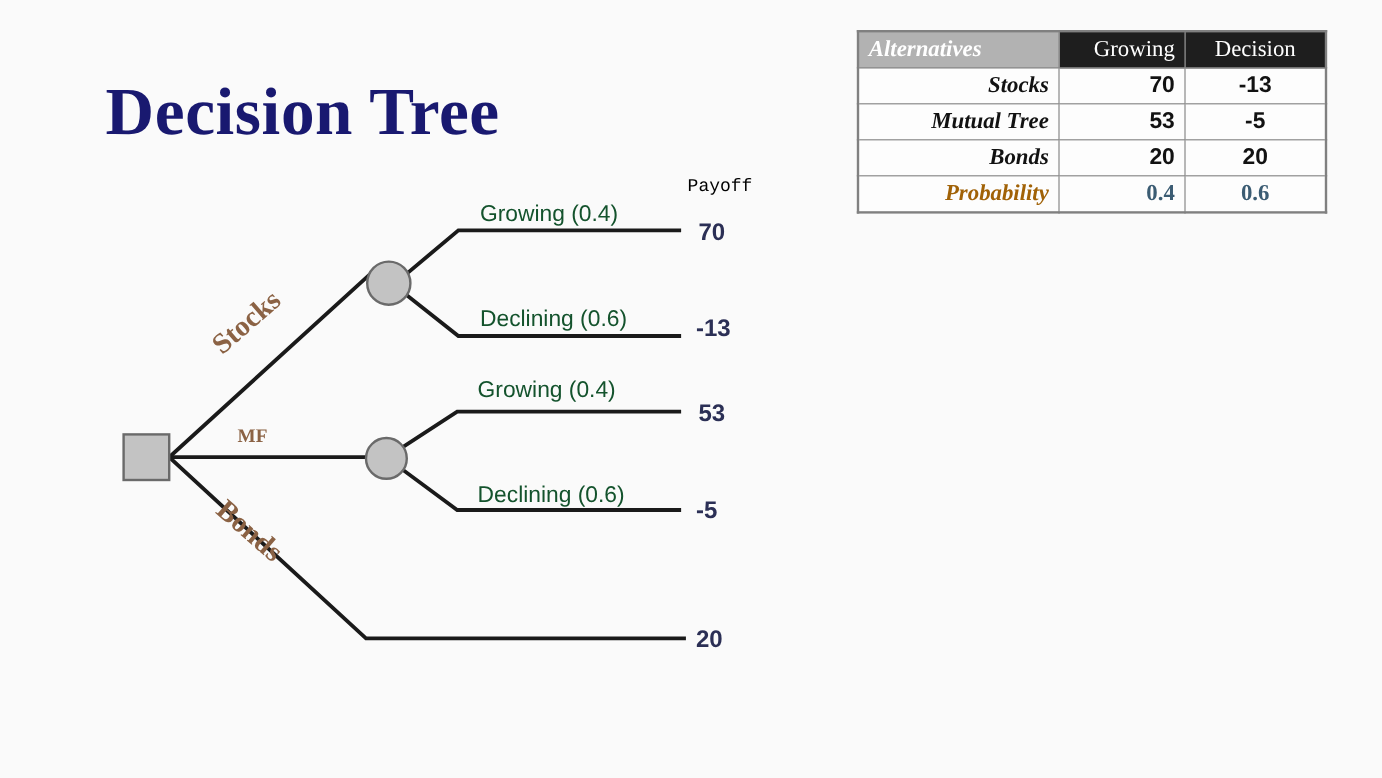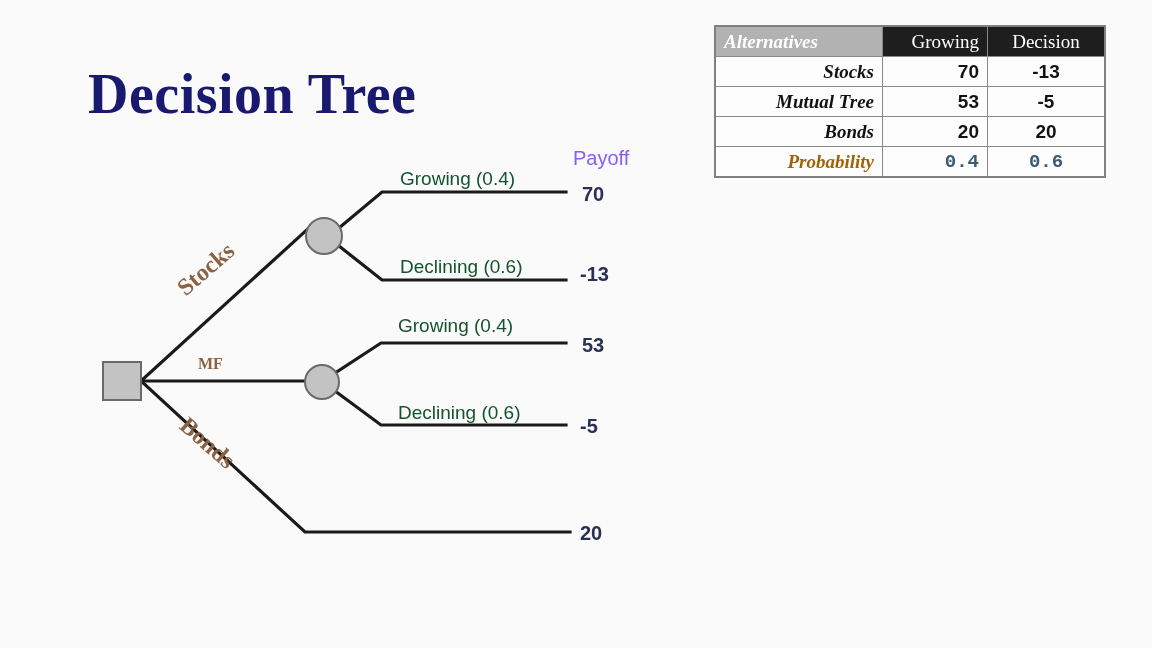--- a/index.html
+++ b/index.html
@@ -66,23 +66,23 @@
     font-size: 19px;
     color: #14532d;
   }
   .payoff-value {
     font-family: "Liberation Sans", sans-serif;
     font-size: 20px;
     font-weight: bold;
     color: #2b2f55;
   }
   .payoff-header {
-    font-family: Liberation Sans, sans-serif;
-    font-size: 20px;
-    color: #8b5cf6;
+    font-family: Liberation Mono, monospace;
+    font-size: 15px;
+    color: #000000;
   }
   .alt-label {
     font-family: "Liberation Serif", serif;
     font-weight: bold;
     color: #8b6244;
   }
   #alt-stocks {
     left: 172px;
     top: 281px;
     font-size: 24px;
@@ -150,21 +150,21 @@
     font-weight: bold;
     color: #121212;
   }
   .prob-name {
     font-family: "Liberation Serif", serif;
     font-style: italic;
     font-weight: bold;
     color: #a16207;
   }
   .prob-val {
-    font-family: Liberation Mono, monospace;
+    font-family: Liberation Serif, serif;
     font-weight: bold;
     color: #3b5c73;
   }
 </style>
 </head>
 <body>
 
 <div id="stage">
 
   <div id="page-title">Decision Tree</div>

